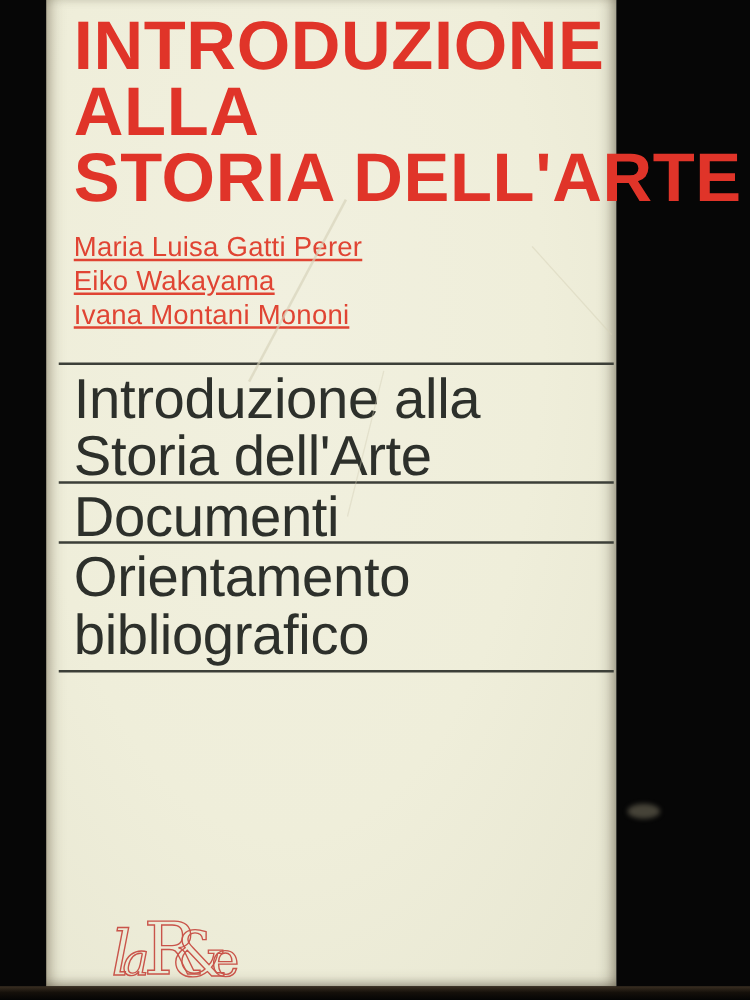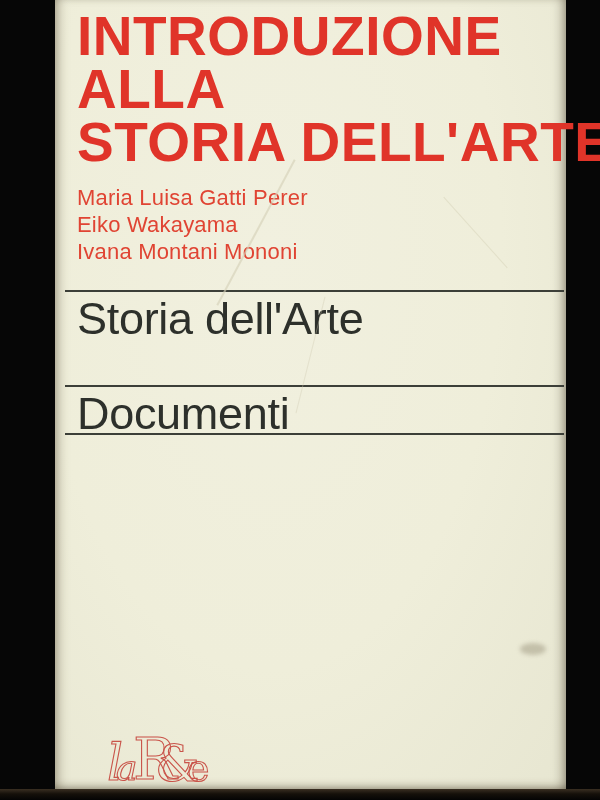--- a/index.html
+++ b/index.html
@@ -11,22 +11,22 @@
     position:relative;
   }
   .photo{
     position:absolute;inset:0;
     width:600px;height:800px;
     background:#060606;
   }
   
   .cover{
     position:absolute;
-    left:55px;top:0;
-    width:511px;height:789px;
+    left:37px;top:0;
+    width:456px;height:789px;
     background:radial-gradient(ellipse at 42% 32%, #f1f0df 0%, #efeeda 55%, #e7e6d1 100%);
     box-shadow:
       inset -9px 0 12px -7px rgba(70,62,45,.6),
       inset 9px 0 12px -7px rgba(90,78,55,.55),
       inset 0 -8px 10px -7px rgba(70,62,45,.5);
   }
   .bottom-pages{
     position:absolute;
     left:0;top:789px;width:600px;height:11px;
     background:linear-gradient(#3a2f22, #15100a 45%, #040404);
@@ -41,20 +41,21 @@
     letter-spacing:.5px;
     white-space:nowrap;
   }
   
   .authors-block{
     position:absolute;left:22px;top:184px;
     color:#e04433;
     font-size:22px;
     line-height:27px;
     letter-spacing:.2px;
+    text-decoration:underline;
   }
   
   .contents{
     position:absolute;
     left:10px;right:2px;top:290px;
     border-bottom:2px solid #3c3f38;
     color:#2d302b;
   }
   .content-row{
     box-sizing:border-box;
@@ -105,24 +106,29 @@
     </div>
 
     <div class="authors-block">
       <div>Maria Luisa Gatti Perer</div>
       <div>Eiko Wakayama</div>
       <div>Ivana Montani Mononi</div>
     </div>
 
     <div class="contents">
       <div class="content-row row-h95">
+        <div>Introduzione alla</div>
         <div>Storia dell'Arte</div>
       </div>
       <div class="content-row row-h48">
         <div>Documenti</div>
+      </div>
+      <div class="content-row row-h103">
+        <div>Orientamento</div>
+        <div>bibliografico</div>
       </div>
     </div>
 
     <svg class="logo" viewBox="0 0 130 60" xmlns="http://www.w3.org/2000/svg">
       <g fill="none" stroke="#c9544a" stroke-width="1.1" font-family="DejaVu Serif, serif">
         <text x="4" y="52" font-size="50" font-style="italic">l</text>
         <text x="13" y="52" font-size="36" font-style="italic">a</text>
         <text x="30" y="51" font-size="58">R</text>
         <text x="52" y="53" font-size="50">&amp;</text>
         <text x="84" y="53" font-size="38">e</text>

